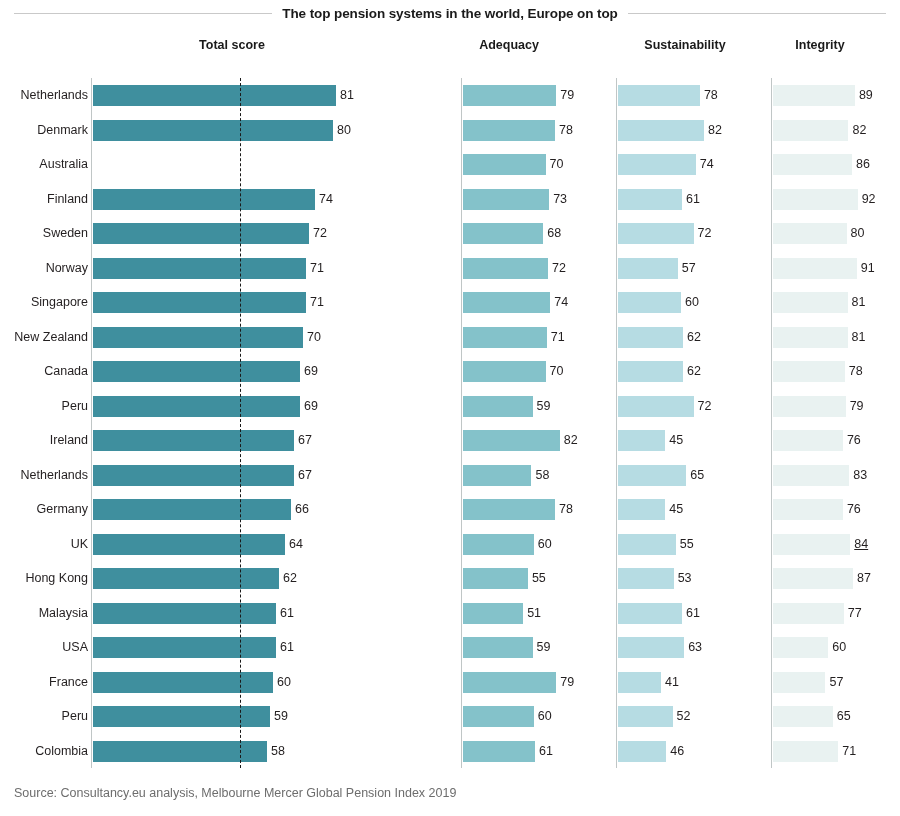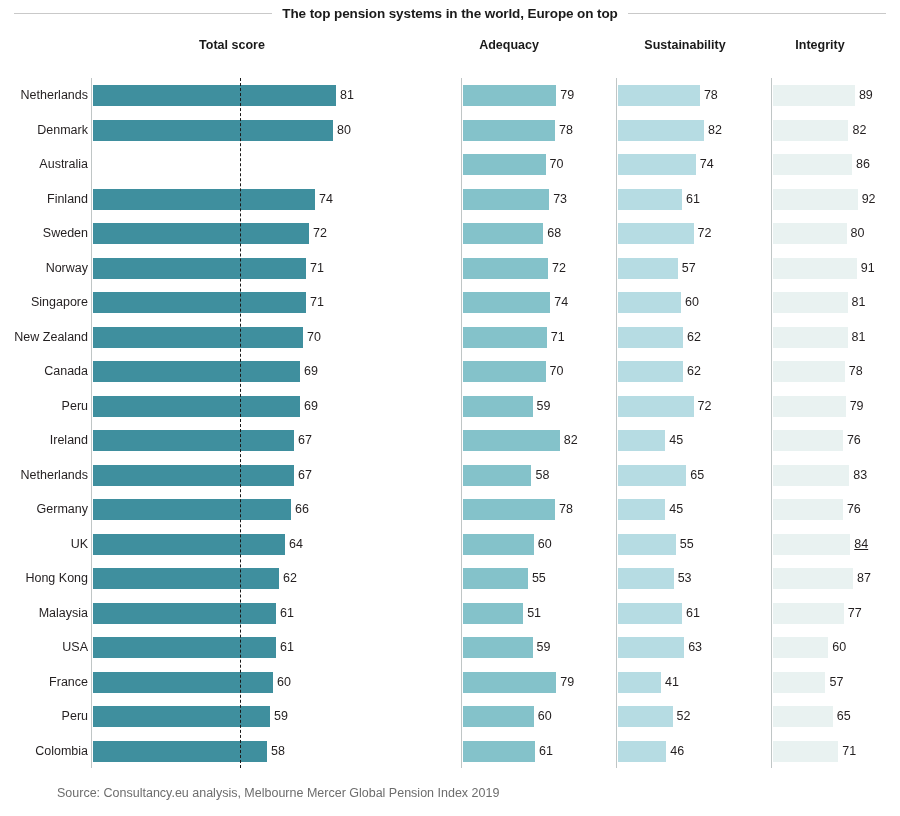--- a/index.html
+++ b/index.html
@@ -129,21 +129,20 @@
   }
 
   
   .source {
     position: absolute;
     left: 14px;
     top: 786px;
     font-size: 12.5px;
     color: #6d6d6d;
     white-space: nowrap;
-    margin-left: 43px;
   }
 </style>
 </head>
 <body>
 
 <div class="title-row">
   <div class="title-rule"></div>
   <div class="chart-title">The top pension systems in the world, Europe on top</div>
   <div class="title-rule"></div>
 </div>

